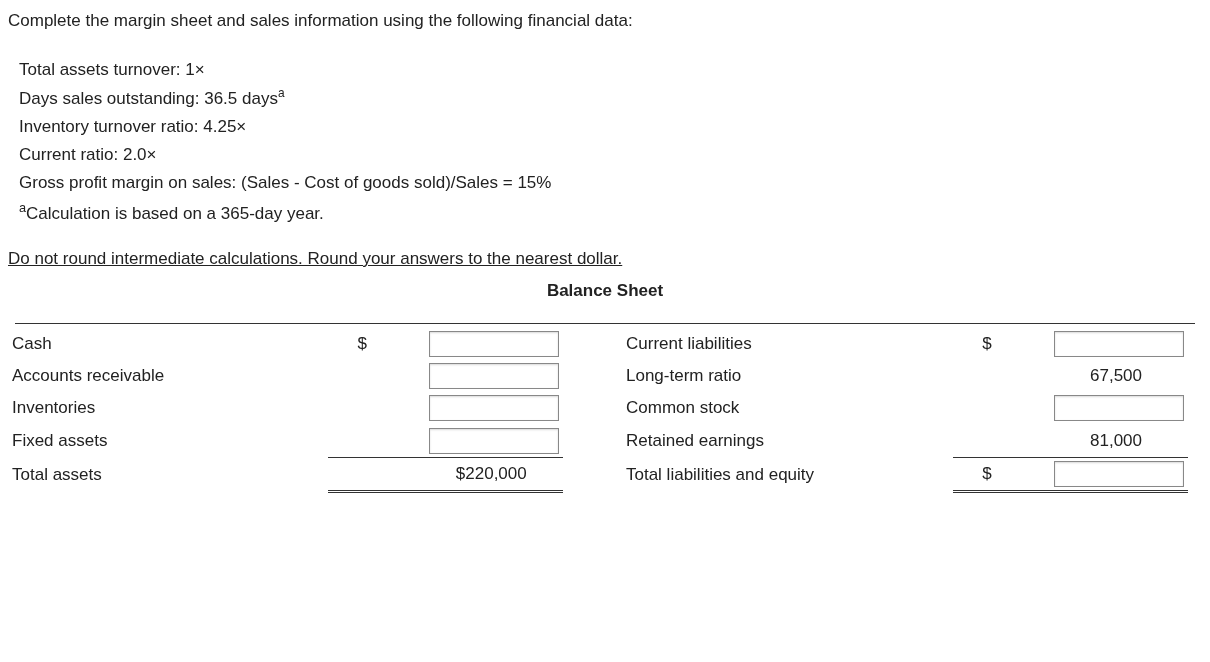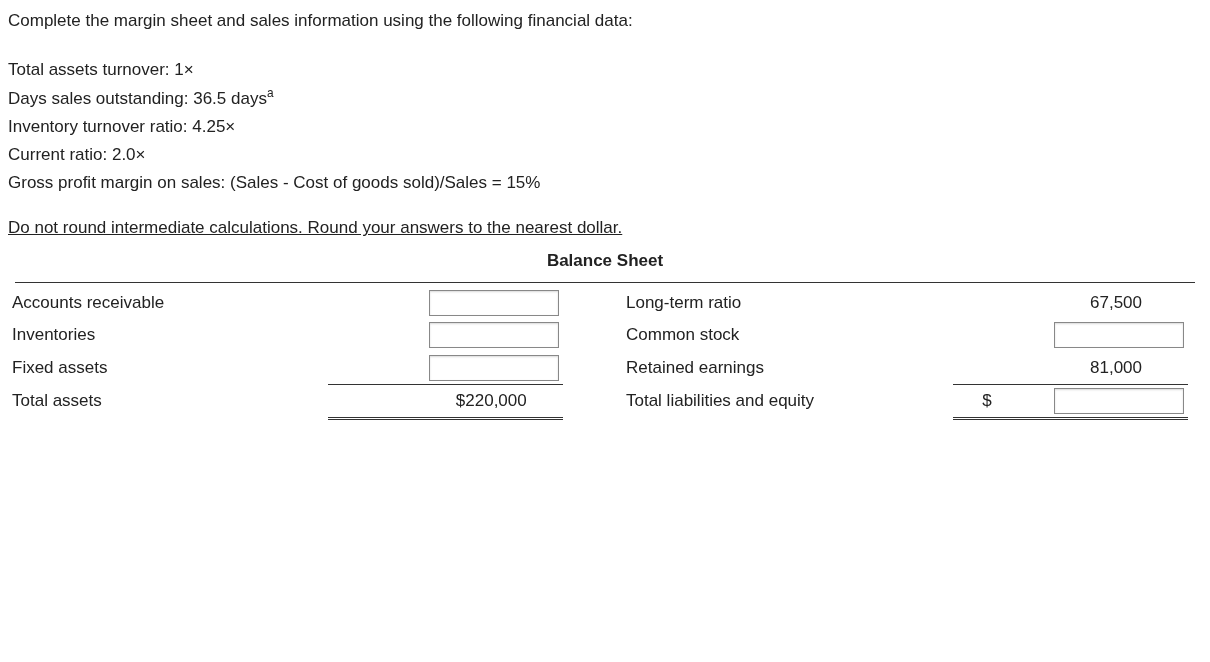--- a/index.html
+++ b/index.html
@@ -16,38 +16,39 @@
       width: 1210px;
     }
     .intro {
       margin-bottom: 22px;
     }
     .data-list {
       margin-bottom: 18px;
     }
     .data-list p {
       line-height: 1.65;
+      margin-left: 11px;
     }
     sup {
       font-size: 0.7em;
       vertical-align: super;
     }
     .footnote sup {
       font-size: 0.75em;
     }
     .instruction {
       margin-top: 15px;
       margin-bottom: 6px;
       text-decoration: underline;
     }
     .sheet-title {
       font-weight: bold;
       text-align: center;
       border-bottom: 1px solid #333;
-      padding-bottom: 8px;
+      padding-bottom: 18px;
       margin: 4px auto;
       width: 1180px;
     }
     table.balance {
       width: 1180px;
       border-collapse: collapse;
       margin-top: 0;
     }
     table.balance td {
       padding: 3px 4px;
@@ -100,28 +101,38 @@
 <body>
 
 <p class="intro">Complete the margin sheet and sales information using the following financial data:</p>
 
 <div class="data-list">
   <p>Total assets turnover: 1×</p>
   <p><span>Days sales outstanding: 36.5 days</span><sup>a</sup></p>
   <p>Inventory turnover ratio: 4.25×</p>
   <p>Current ratio: 2.0×</p>
   <p>Gross profit margin on sales: (Sales - Cost of goods sold)/Sales = 15%</p>
+  <p class="footnote"><sup>a</sup><span>Calculation is based on a 365-day year.</span></p>
 </div>
 
 <p class="instruction">Do not round intermediate calculations. Round your answers to the nearest dollar.</p>
 
 <div class="sheet-title">Balance Sheet</div>
 
 <table class="balance">
   <tbody>
+      <tr>
+    <td class="col-label-left">Cash</td>
+    <td class="col-dollar-left">$</td>
+    <td class="col-input-left"><input class="cell" type="text" style=""></td>
+    <td class="col-spacer"></td>
+    <td class="col-label-right">Current liabilities</td>
+    <td class="col-dollar-right">$</td>
+    <td class="col-input-right"><input class="cell" type="text" style=""></td>
+  </tr>
   <tr>
     <td class="col-label-left">Accounts receivable</td>
     <td class="col-dollar-left"></td>
     <td class="col-input-left"><input class="cell" type="text" style=""></td>
     <td class="col-spacer"></td>
     <td class="col-label-right">Long-term ratio</td>
     <td class="col-dollar-right"></td>
     <td class="col-input-right"><span class="static-val">67,500</span></td>
   </tr>
   <tr>

